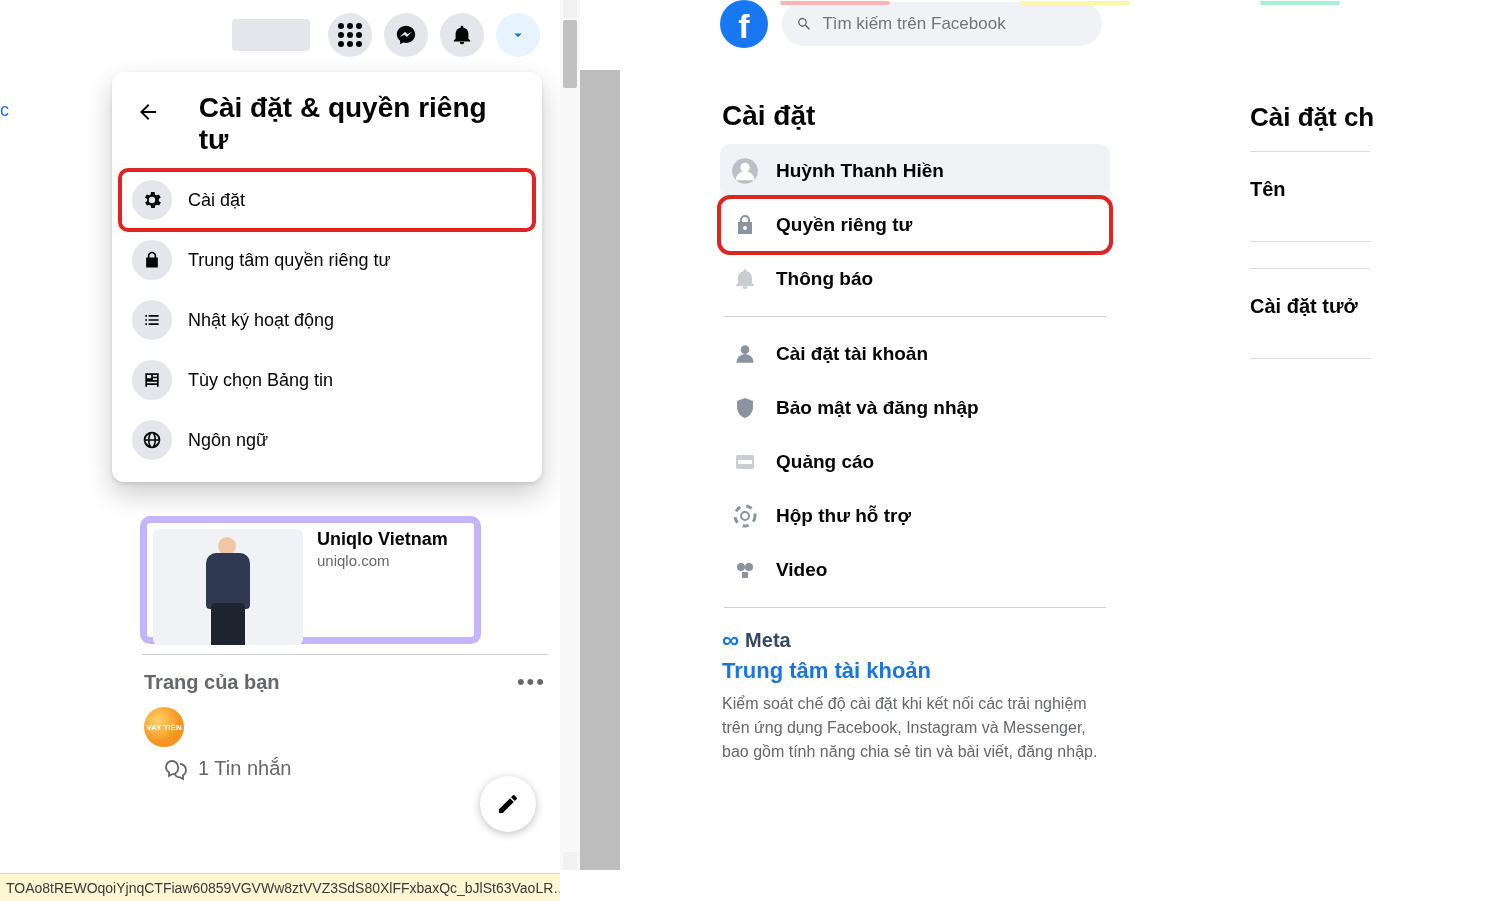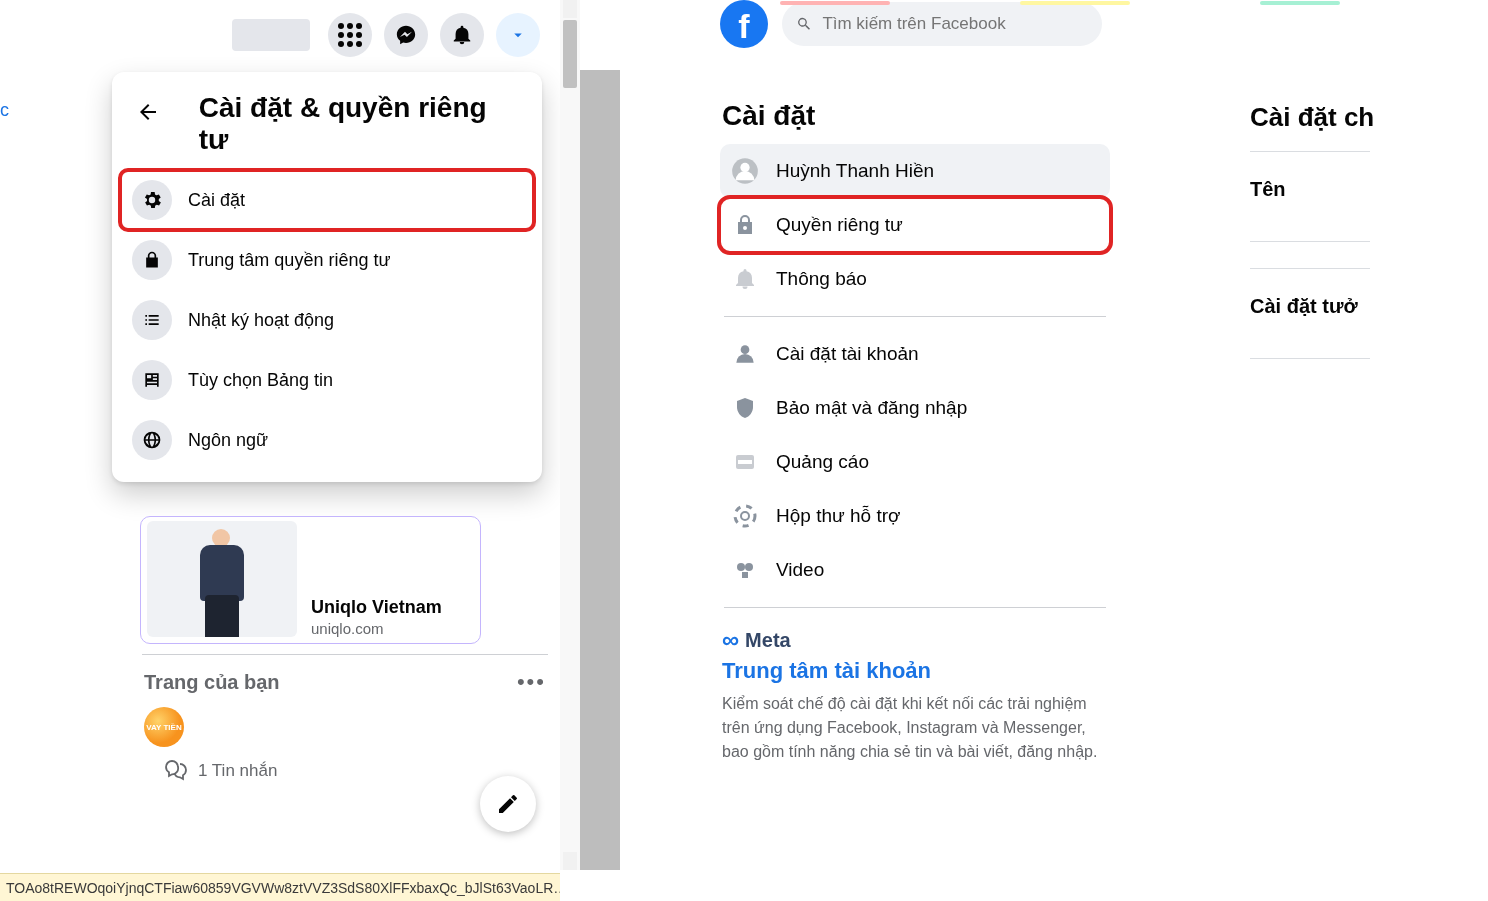--- a/index.html
+++ b/index.html
@@ -19,36 +19,36 @@
   .dropdown { position: absolute; left: 112px; top: 72px; width: 430px; background: #fff; border-radius: 12px; box-shadow: 0 12px 28px rgba(0,0,0,0.2), 0 2px 4px rgba(0,0,0,0.1); padding: 12px 8px; }
   .dropdown-header { display:flex; align-items:flex-start; gap: 31px; padding: 8px 12px 14px 8px; }
   .back-arrow { width: 40px; height:40px; border-radius:50%; display:flex;align-items:center;justify-content:center; }
   .dropdown-title { font-size: 28px; font-weight: 700; color:#050505; }
   .dd-item { display:flex; align-items:center; gap: 16px; padding: 10px 12px; border-radius: 8px; cursor:pointer; }
   .dd-icon { width: 40px; height:40px; border-radius:50%; background:#e4e6eb; display:flex;align-items:center;justify-content:center; flex-shrink:0; }
   .dd-label { font-size: 18px; color:#050505; font-weight: 500; }
   .highlight-red { outline: 4px solid #e02424; outline-offset: -2px; }
 
   .below-content { position:absolute; left: 140px; top: 516px; width: 410px; }
-  .ad-card { display:flex; align-items:flex-end; gap: 14px; background:#fff; border:1px solid #c4b5fd; border-radius: 10px; padding: 6px; width: 341px; height: 128px; margin-bottom: 10px; }
+  .ad-card { display:flex; align-items:flex-start; gap: 14px; background:#fff; border:7px solid #c4b5fd; border-radius: 10px; padding: 6px; width: 341px; height: 128px; margin-bottom: 10px; }
   .ad-img { width: 150px; height: 116px; background:#f0f2f5; display:flex; align-items:flex-end; justify-content:center; border-radius:6px; position:relative; overflow:hidden; }
   .person { width: 64px; height: 112px; position:relative; }
   .person .head { width:18px; height:18px; background:#f1c6a5; border-radius:50%; position:absolute; top:4px; left:22px; }
   .person .body { width:44px; height:56px; background:#2f3a52; border-radius:10px 10px 4px 4px; position:absolute; top:20px; left:10px; }
   .person .legs { width:34px; height:44px; background:#1e2430; position:absolute; top:70px; left:15px; border-radius: 4px 4px 0 0; }
   .ad-title { font-size: 18px; font-weight:600; color:#050505; }
   .ad-domain { font-size: 15px; color:#65676b; margin-top:2px; }
   .divider { height:1px; background:#ced0d4; margin: 10px 2px 14px; }
   .section-head { display:flex; align-items:center; justify-content:space-between; padding: 0 4px 8px; }
   .section-title { font-size: 20px; color:#65676b; font-weight:600; }
   .dots { font-size: 22px; color:#65676b; letter-spacing:2px;}
   .page-row { display:flex; align-items:center; gap: 12px; padding: 4px; }
   .page-avatar { width:40px;height:40px;border-radius:50%; background: radial-gradient(circle at 35% 35%, #ffd36a, #f7931e 60%); display:flex;align-items:center;justify-content:center; font-size:8px; font-weight:700; color:#fff;}
   .page-title { font-size: 18px; font-weight:600; color:#050505; line-height:1.35; }
-  .msg-row { display:flex; align-items:flex-end; gap: 10px; padding: 6px 4px 0 24px; color:#65676b; font-size:17px;}
+  .msg-row { display:flex; align-items:flex-start; gap: 10px; padding: 6px 4px 0 24px; color:#65676b; font-size:20px;}
   .compose { position:absolute; left: 480px; top: 776px; width: 56px; height:56px; border-radius:50%; background:#fff; box-shadow:0 2px 8px rgba(0,0,0,0.25); display:flex;align-items:center;justify-content:center;}
 
   .scroll-track { position:absolute; left: 560px; top: 0; width: 20px; height: 870px; background:#f8f8f8; }
   .scroll-track::before, .scroll-track::after { content:""; position:absolute; left:3px; width:14px; height:18px; background:#f1f1f1;}
   .scroll-track::before{ top:0;} .scroll-track::after{ bottom:0;}
   .scroll-thumb { position:absolute; left:3px; top: 20px; width:14px; height: 68px; background:#c1c1c1; border-radius:2px;}
 
   .status-bar { position:absolute; left:0; bottom:0; width: 560px; height: 28px; background:#fff6d4; border-top:1px solid #e4d8a0; font-size:14px; color:#3a3a3a; display:flex;align-items:center; padding: 0 6px; overflow:hidden;}
   .shadow-col { position:absolute; left: 580px; top: 70px; width: 40px; height: 800px; background:#bdbdbd; }
 
@@ -63,21 +63,21 @@
   .r-head { display:flex; align-items:center; gap: 14px; padding: 0 0 6px 20px;}
   .fb-logo { width:48px;height:48px;border-radius:50%; background:#1877f2; display:flex;align-items:center;justify-content:center;}
   .fb-logo span{ color:#fff; font-weight:800; font-size:34px; font-family: Arial; transform: translateY(2px);}
   .search-pill { flex: 0 0 320px; height:44px; background:#f0f2f5; border-radius:30px; display:flex; align-items:center; gap:10px; padding: 0 14px; color:#65676b;}
   .search-pill input { border:none; background:transparent; outline:none; font-size:17px; color:#65676b; width:100%;}
   .r-left { width: 420px; padding: 8px 10px 0 20px;}
   .r-heading { font-size: 28px; font-weight:800; color:#050505; padding: 20px 0 12px 2px;}
   .nav-item { display:flex; align-items:center; gap: 16px; padding: 12px 10px; border-radius: 10px; cursor:pointer;}
   .nav-item.active { background:#f0f2f5;}
   .nav-icon { width: 30px; height:30px; display:flex;align-items:center;justify-content:center; color:#385898; flex-shrink:0;}
-  .nav-label { font-size:19px; color:#050505; font-weight:400;}
+  .nav-label { font-size:19px; color:#050505; font-weight:700;}
   .nav-divider { height:1px; background:#ced0d4; margin: 10px 4px;}
   .meta-logo { display:flex;align-items:center; gap:6px; font-size:20px; font-weight:700; color:#344767; padding: 8px 2px 4px;}
   .meta-infinity { color:#1b74e4; font-size:24px; font-weight:800;}
   .accounts-link { color:#1b74e4; font-size:22px; font-weight:700; padding: 0 2px 8px; display:block;}
   .accounts-desc { font-size:16px; color:#65676b; line-height:1.5; padding: 0 2px 10px; max-width: 380px;}
 
   .r-right { padding: 30px 0 0 130px; }
   .rr-title { font-size: 26px; font-weight:800; color:#050505; padding-bottom: 18px;}
   .rr-divider { width: 120px; height:1px; background:#dadde1; margin-bottom: 26px;}
   .rr-item { font-size: 20px; font-weight:600; color:#050505; padding-bottom: 40px;}

